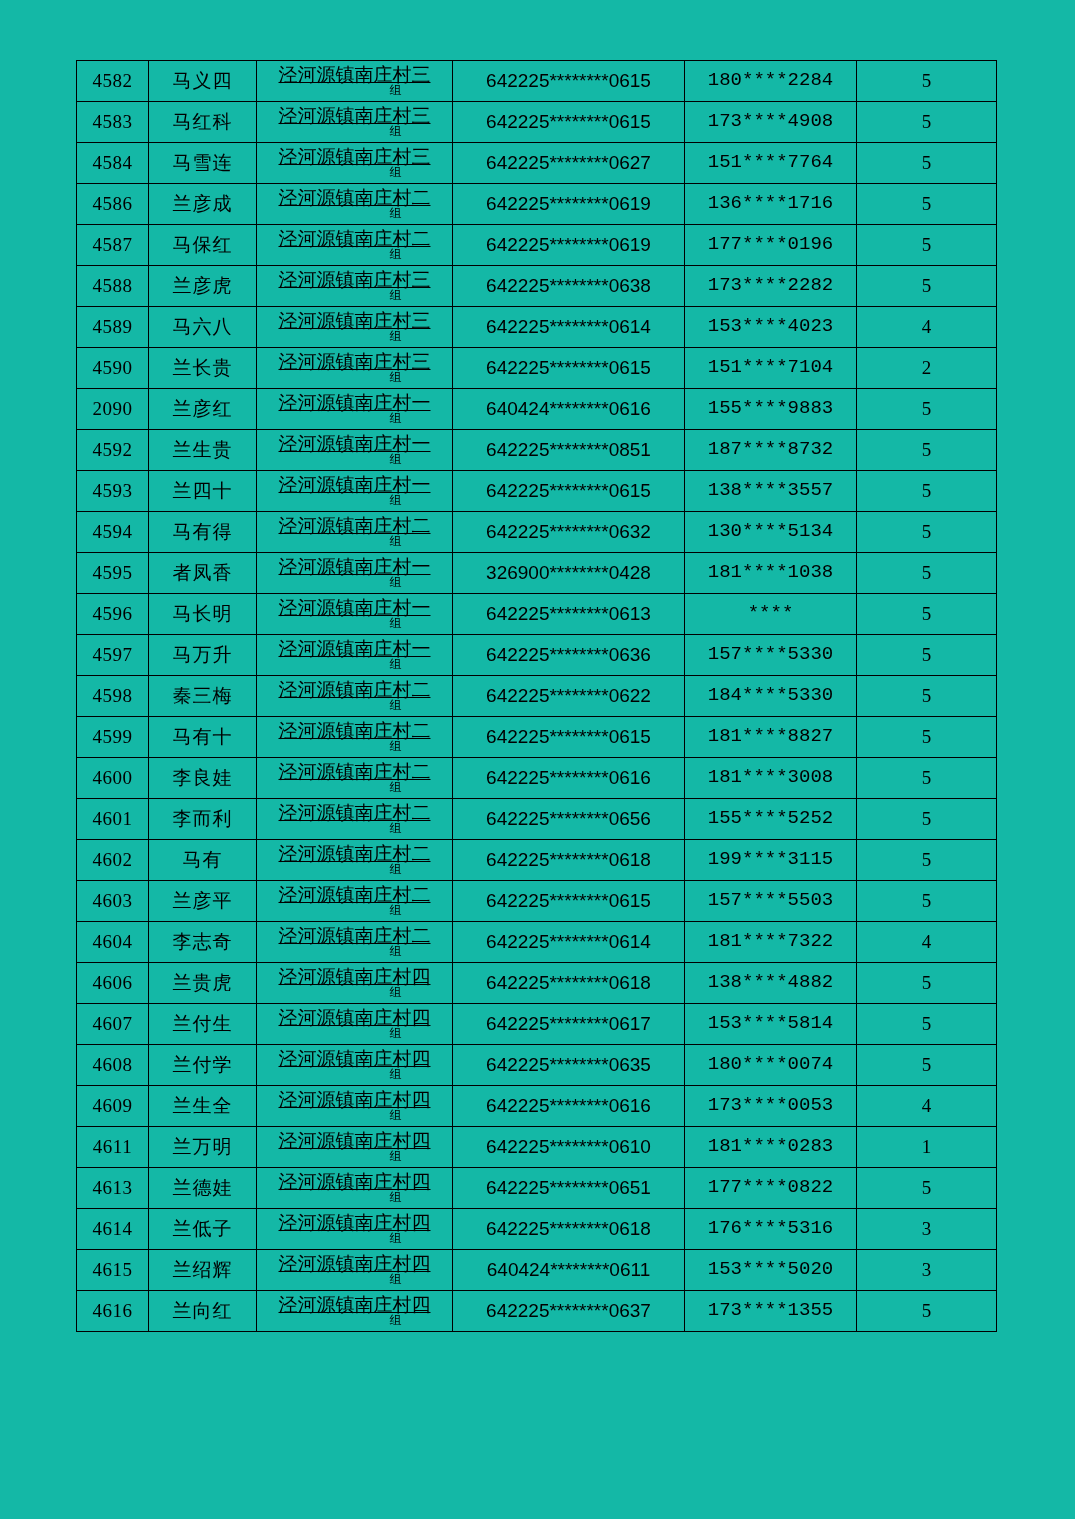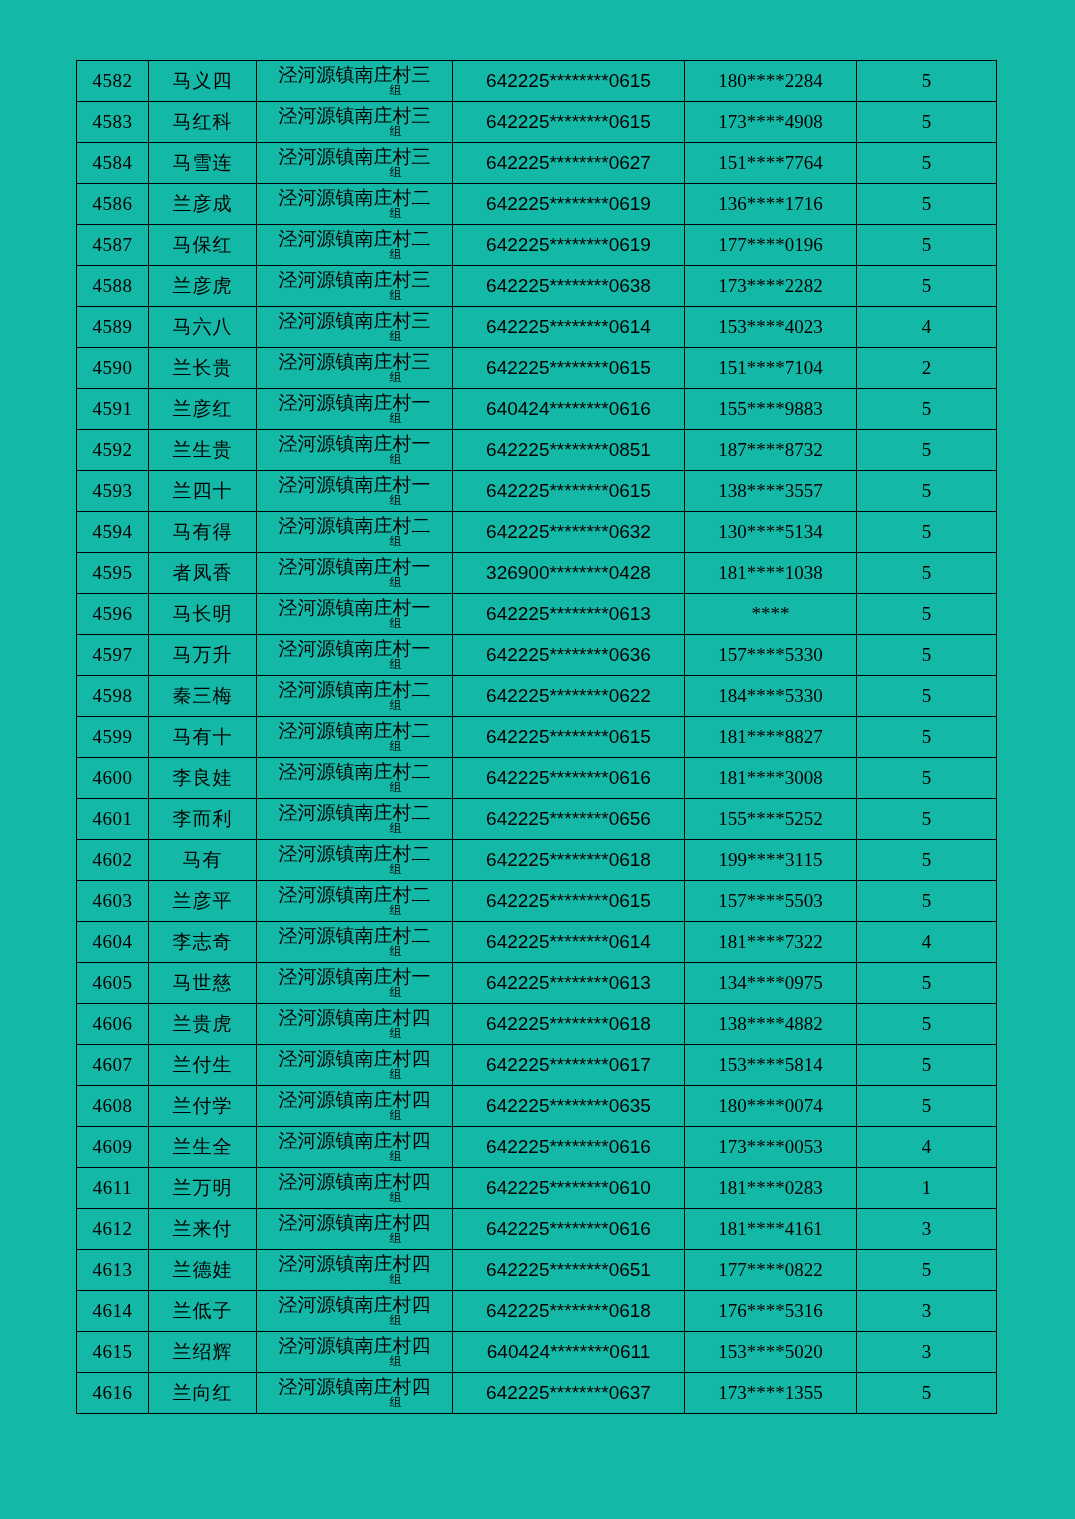--- a/index.html
+++ b/index.html
@@ -55,24 +55,24 @@
   td.index { font-size: 20px; letter-spacing: 0.5px; }
   td.name  { font-size: 21px; letter-spacing: 1px; }
   td.addr  {
     font-size: 19px;
     white-space: normal;
     text-align: left;
     padding: 2px 4px 2px 6px;
     letter-spacing: 0px;
     line-height: 1.02;
   }
-  td.addr .addr-line1 { display: block; }
+  td.addr .addr-line1 { display: block; text-decoration: underline; }
   td.addr .addr-line2 { display: block; font-size: 12px; margin-top: -2px; padding-left: 82px; }
   td.id    { font-size: 19px; letter-spacing: 0px; font-family: Liberation Sans, sans-serif; }
-  td.phone { font-size: 19px; letter-spacing: 0px; }
+  td.phone { font-size: 19px; letter-spacing: 0px; font-family: Liberation Mono, monospace; }
   td.num   { font-size: 19px; }
 </style>
 </head>
 <body>
 
 <div class="page">
   <div class="table-wrap">
     <table class="roster">
       <colgroup>
         <col class="c-index">
@@ -165,21 +165,21 @@
             <td class="name">兰长贵</td>
             <td class="addr">
               <span class="addr-line1">泾河源镇南庄村三</span>
               <span class="addr-line2">组</span>
             </td>
             <td class="id">642225********0615</td>
             <td class="phone">151****7104</td>
             <td class="num">2</td>
           </tr>
           <tr>
-            <td class="index">4591</td>
+            <td class="index">2090</td>
             <td class="name">兰彦红</td>
             <td class="addr">
               <span class="addr-line1">泾河源镇南庄村一</span>
               <span class="addr-line2">组</span>
             </td>
             <td class="id">640424********0616</td>
             <td class="phone">155****9883</td>
             <td class="num">5</td>
           </tr>
           <tr>
@@ -319,31 +319,20 @@
             <td class="name">李志奇</td>
             <td class="addr">
               <span class="addr-line1">泾河源镇南庄村二</span>
               <span class="addr-line2">组</span>
             </td>
             <td class="id">642225********0614</td>
             <td class="phone">181****7322</td>
             <td class="num">4</td>
           </tr>
           <tr>
-            <td class="index">4605</td>
-            <td class="name">马世慈</td>
-            <td class="addr">
-              <span class="addr-line1">泾河源镇南庄村一</span>
-              <span class="addr-line2">组</span>
-            </td>
-            <td class="id">642225********0613</td>
-            <td class="phone">134****0975</td>
-            <td class="num">5</td>
-          </tr>
-          <tr>
             <td class="index">4606</td>
             <td class="name">兰贵虎</td>
             <td class="addr">
               <span class="addr-line1">泾河源镇南庄村四</span>
               <span class="addr-line2">组</span>
             </td>
             <td class="id">642225********0618</td>
             <td class="phone">138****4882</td>
             <td class="num">5</td>
           </tr>
@@ -383,31 +372,20 @@
           <tr>
             <td class="index">4611</td>
             <td class="name">兰万明</td>
             <td class="addr">
               <span class="addr-line1">泾河源镇南庄村四</span>
               <span class="addr-line2">组</span>
             </td>
             <td class="id">642225********0610</td>
             <td class="phone">181****0283</td>
             <td class="num">1</td>
-          </tr>
-          <tr>
-            <td class="index">4612</td>
-            <td class="name">兰来付</td>
-            <td class="addr">
-              <span class="addr-line1">泾河源镇南庄村四</span>
-              <span class="addr-line2">组</span>
-            </td>
-            <td class="id">642225********0616</td>
-            <td class="phone">181****4161</td>
-            <td class="num">3</td>
           </tr>
           <tr>
             <td class="index">4613</td>
             <td class="name">兰德娃</td>
             <td class="addr">
               <span class="addr-line1">泾河源镇南庄村四</span>
               <span class="addr-line2">组</span>
             </td>
             <td class="id">642225********0651</td>
             <td class="phone">177****0822</td>

